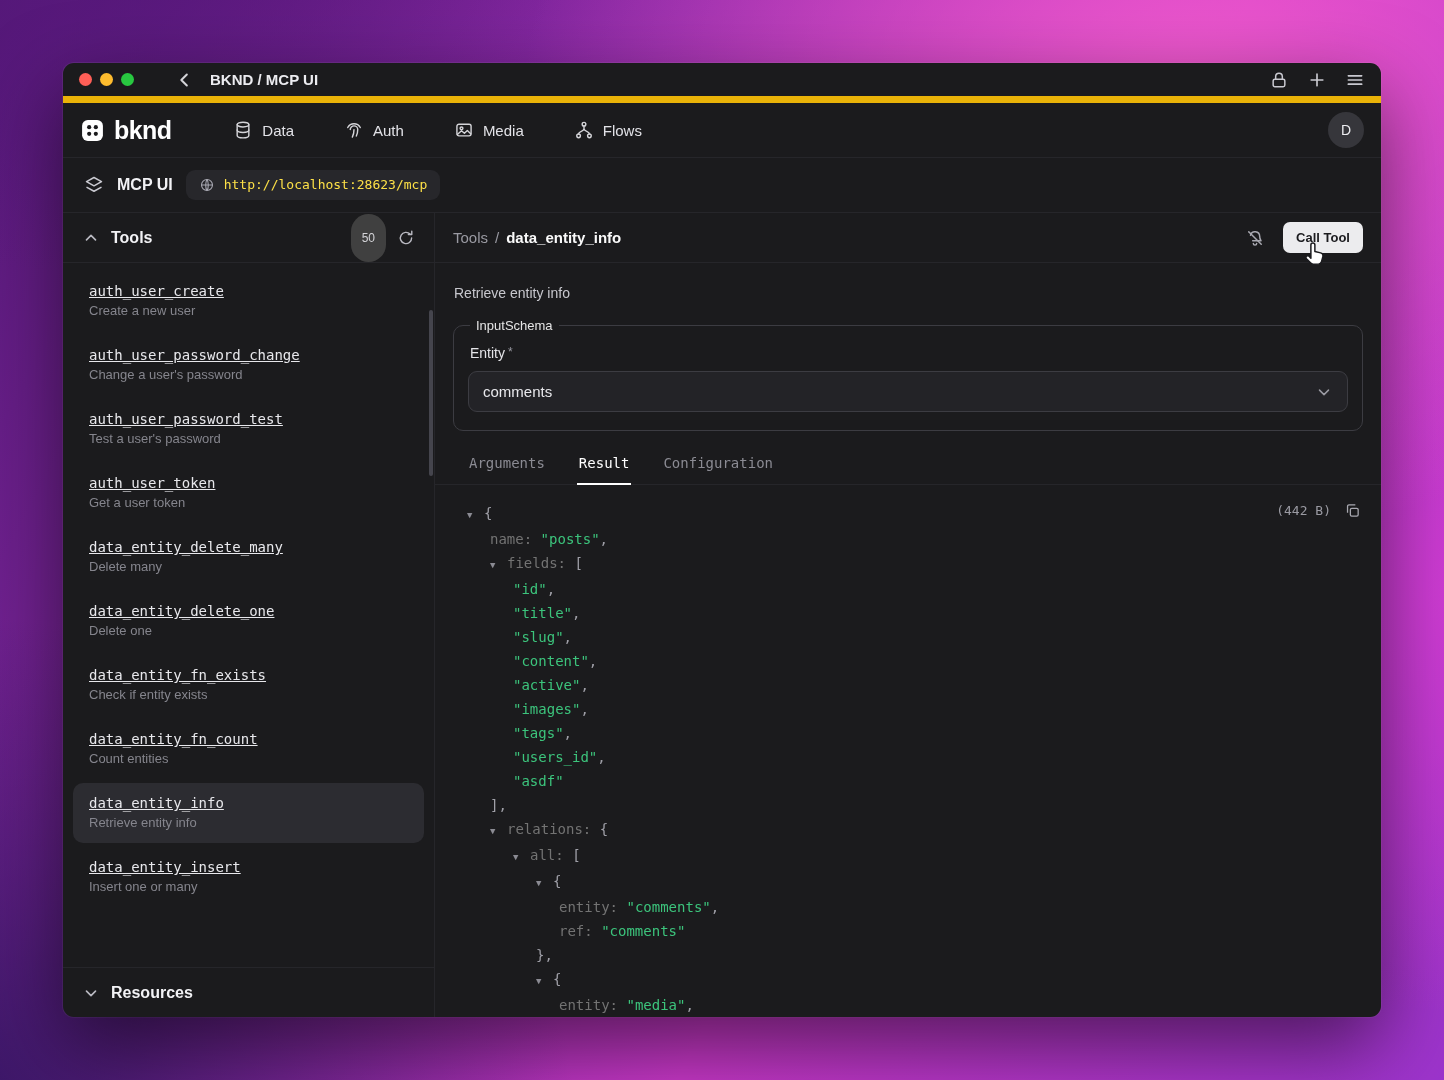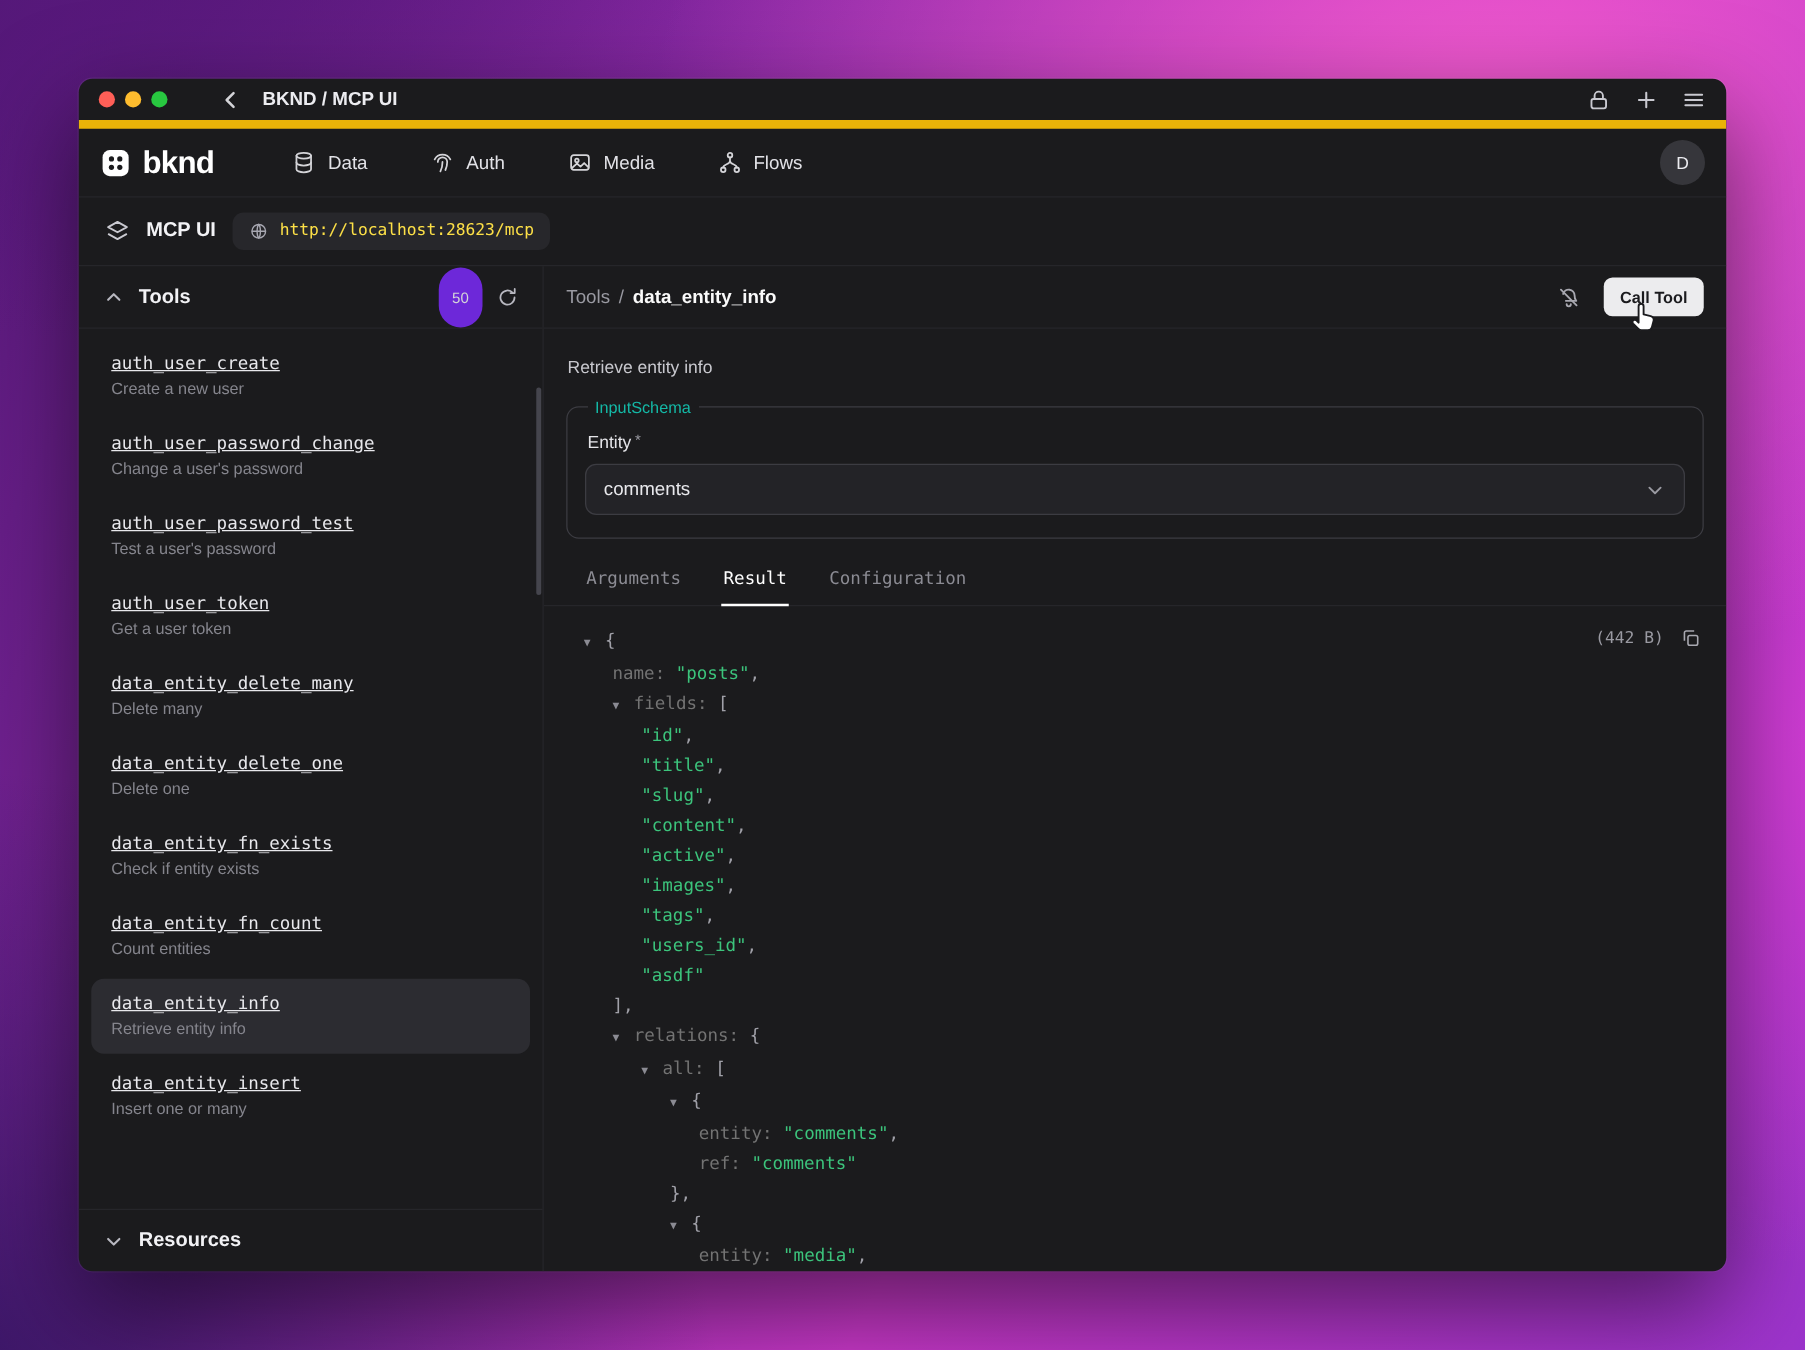--- a/index.html
+++ b/index.html
@@ -51,21 +51,21 @@
   .url-pill { display:flex; align-items:flex-start; gap:9px; background:#27272b; border-radius:9px; padding:7px 13px;
               font-family:"DejaVu Sans Mono", monospace; font-size:13px; color:#fde047; }
   .url-pill .icn { width:16px; height:16px; color:#a8a8b2; }
 
   
   .main { flex:1; display:flex; min-height:0; position:relative; }
   .sidebar { width:372px; flex:0 0 372px; border-right:1px solid #26262a; display:flex; flex-direction:column; position:relative; min-height:0; }
   .sidebar-header { flex:0 0 50px; display:flex; align-items:center; gap:11px; padding:0 19px; border-bottom:1px solid #26262a; }
   .sb-chev { width:18px; height:18px; color:#b8b8c0; }
   .sidebar-title { font-size:16px; font-weight:700; color:#f2f2f5; }
-  .badge { margin-left:auto; background:#6d28d9; color:#d4d4d8; font-size:12px; padding:17px 11px; border-radius:999px; }
+  .badge { margin-left:auto; background:#404040; color:#d4d4d8; font-size:12px; padding:17px 11px; border-radius:999px; }
   .refresh-btn { width:18px; height:18px; color:#b8b8c0; }
   .tool-list { flex:1; overflow:hidden; padding:8px 10px; }
   .tool-item { padding:12px 16px 13px; border-radius:10px; margin-bottom:4px; cursor:pointer; }
   .tool-item.selected { background:var(--sel-bg); }
   .tool-name { font-family:"DejaVu Sans Mono", monospace; font-size:14px; color:#e8e8ec;text-decoration:underline; }
   .tool-desc { font-size:13px; color:#85858d; margin-top:4px; }
   .sidebar-footer { flex:0 0 50px; border-top:1px solid #26262a; display:flex; align-items:center; gap:11px; padding:0 19px; }
   .scroll-thumb { position:absolute; right:1px; top:97px; width:4px; height:166px; background:#45454d; border-radius:2px; }
 
   
@@ -76,21 +76,21 @@
   .panel-header-right { margin-left:auto; display:flex; align-items:center; gap:18px; }
   .mute-btn { width:20px; height:20px; color:#a8a8b0; }
   .call-wrap { position:relative; }
   .call-tool { background:var(--btn-bg); color:#1b1b1e; border:none; border-radius:7px; padding:8px 13px;
                font-size:13px; font-weight:600; font-family:"Liberation Sans", sans-serif; cursor:pointer; }
   .cursor-hand { position:absolute; left:16px; top:17px; width:30px; height:30px; pointer-events:none; }
 
   .panel-body { flex:1; min-height:0; display:flex; flex-direction:column; padding:14px 18px 0; overflow:hidden; }
   .desc { font-size:14px; color:#c8c8ce; margin:8px 0 2px 1px; }
   fieldset.schema { margin-top:15px; border:1px solid #3c3c42; border-radius:10px; padding:4px 14px 18px; }
-  fieldset.schema legend { font-size:13px; color:#14b8a6; padding:0 6px; margin-left:2px; }
+  fieldset.schema legend { font-size:13px; color:#e5e5e5; padding:0 6px; margin-left:2px; }
   .field-label { display:block; font-size:14px; color:#e4e4e8; margin:8px 0 0 2px; }
   .req { color:#9a9aa2; font-size:12px; margin-left:3px; vertical-align:top; }
   .select { margin-top:10px; height:41px; background:#232327; border:1px solid #3c3c42; border-radius:9px;
             display:flex; align-items:center; justify-content:space-between; padding:0 14px; font-size:15px; color:#e8e8ec; cursor:pointer; }
   .select .icn { width:18px; height:18px; color:#9a9aa2; }
 
   .tabs { display:flex; gap:30px; margin:24px -18px 0; padding:0 18px 0 32px; border-bottom:1px solid #26262a;
           font-family:"DejaVu Sans Mono", monospace; font-size:14px; color:#8b8b93; }
   .tab { padding:0 2px 12px; cursor:pointer; }
   .tab.active { color:#fff; border-bottom:2px solid #fff; margin-bottom:-1px; }

